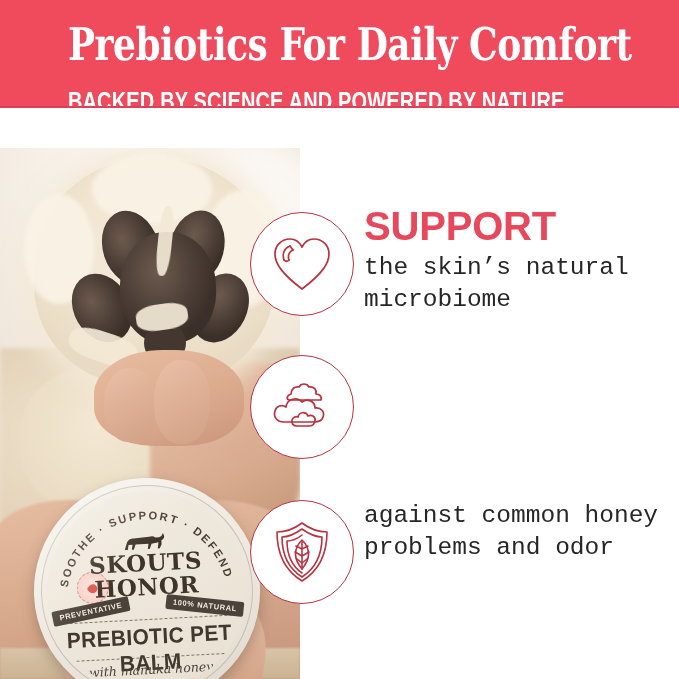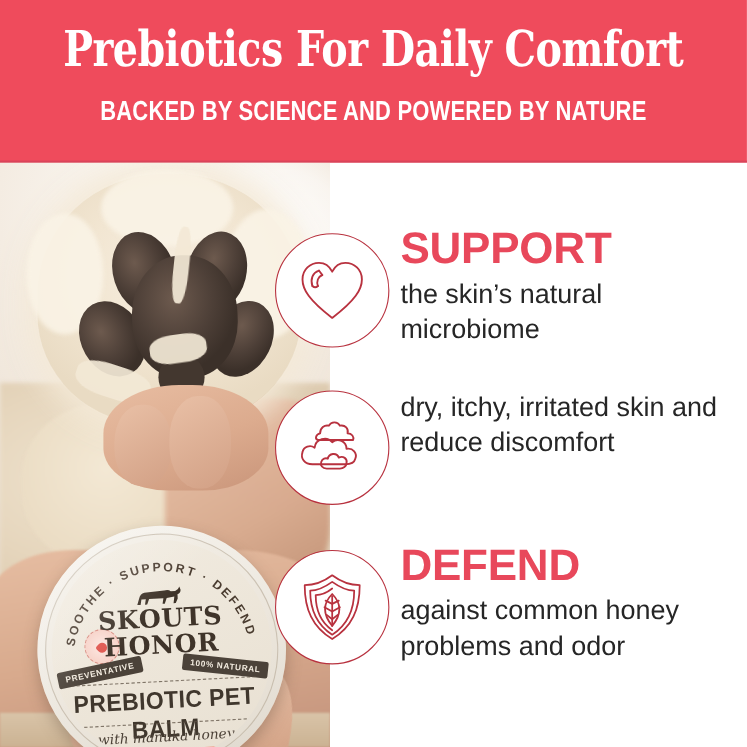--- a/index.html
+++ b/index.html
@@ -4,23 +4,23 @@
 <style>
   html,body{margin:0;padding:0;}
   body{
     width:679px;height:679px;overflow:hidden;background:#ffffff;
     font-family:"Liberation Sans", sans-serif;
   }
   .page{position:relative;width:679px;height:679px;background:#fff;overflow:hidden;}
 
   
   .header-band{
-    position:absolute;left:0;top:0;width:679px;height:148px;
+    position:absolute;left:0;top:0;width:679px;height:108px;
     background:#ef4b5c;
-    display:flex;flex-direction:column;align-items:center;justify-content:flex-start;
+    display:flex;flex-direction:column;justify-content:flex-start;
   }
   .header-band::after{
     content:"";position:absolute;left:0;bottom:0;width:100%;height:2px;background:#d9435a;
   }
   .banner-title{
     margin:0;padding:0;color:#ffffff;
     font-family:"DejaVu Serif", serif;
     font-weight:700;font-size:45px;line-height:1;
     letter-spacing:-0.6px;
     transform:scaleX(.80);transform-origin:center top;
@@ -215,21 +215,21 @@
   }
   .feature .icon-circle svg{display:block;}
   .feature .txt{position:absolute;left:364px;width:296px;}
   .feature h2{
     margin:0;padding:0;color:#e8485b;
     font-family:"Liberation Sans", sans-serif;font-weight:700;font-size:40px;line-height:1;
     letter-spacing:-.2px;
   }
   .feature p{
     margin:6px 0 0 0;padding:0;color:#262626;
-    font-family:Liberation Sans, sans-serif;font-weight:400;font-size:24.5px;line-height:1.3;
+    font-family:Liberation Mono, monospace;font-weight:400;font-size:24.5px;line-height:1.3;
   }
   #feat-0{top:0;}
   #feat-0 .icon-circle{top:212px;}
   #feat-0 .txt{top:206px;}
   #feat-1 .icon-circle{top:355px;}
   #feat-1 .txt{top:349px;}
   #feat-2 .icon-circle{top:500px;}
   #feat-2 .txt{top:494px;}
 </style>
 </head>
@@ -343,36 +343,34 @@
     <div class="icon-circle">
       <svg width="66" height="54" viewBox="0 0 66 54" aria-hidden="true">
         <g fill="none" stroke="#b8323f" stroke-width="1.7" stroke-linejoin="round" stroke-linecap="round">
           <path d="M22 14 C22 9 26 6 30 7 C32 3 38 3 40 7 C45 6 48 10 47 14 C51 14 53 17 52 20 L20 20 C17 19 18 15 22 14 Z"></path>
           <path d="M15 42 C8 42 4 37 6 31 C7 26 13 24 17 27 C18 19 28 16 33 22 C38 18 46 21 46 28 C52 27 56 32 54 37 C53 41 49 42 45 42 Z"></path>
           <path d="M28 46 C24 46 22 43 23 40 C24 37 27 36 29 37 C30 32 37 31 39 36 C43 34 47 37 46 41 C46 44 43 46 40 46 Z"></path>
         </g>
       </svg>
     </div>
     <div class="txt">
-      <p>dry, itchy, irritated skin and reduce discomfort</p>
     </div>
   </div>
 
   <div class="feature" id="feat-2">
     <div class="icon-circle">
       <svg width="60" height="64" viewBox="0 0 60 64" aria-hidden="true">
         <g fill="none" stroke="#b8323f" stroke-width="1.6" stroke-linejoin="round" stroke-linecap="round">
           <path d="M30 3 C 22 9 13 12 5 12 C 5 34 12 50 30 61 C 48 50 55 34 55 12 C 47 12 38 9 30 3 Z"></path>
           <path d="M30 9 C 23 14 16 17 10 17 C 10 35 16 48 30 57 C 44 48 50 35 50 17 C 44 17 37 14 30 9 Z"></path>
           <path d="M30 15 C 25 19 20 21 15 21 C 15 36 20 46 30 53"></path>
           <path d="M30 20 C 22 28 21 38 30 49 C 39 38 38 28 30 20 Z"></path>
           <path d="M30 22 L30 49"></path>
           <path d="M30 29 L24 26 M30 29 L36 26 M30 36 L23 32 M30 36 L37 32 M30 43 L25 39 M30 43 L35 39"></path>
         </g>
       </svg>
     </div>
     <div class="txt">
-      <h2>DEFEND</h2>
       <p>against common honey problems and odor</p>
     </div>
   </div>
 
 </div>
 
 </body></html>

